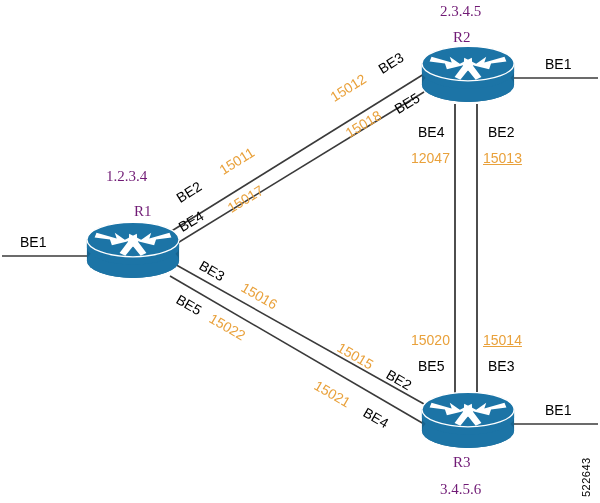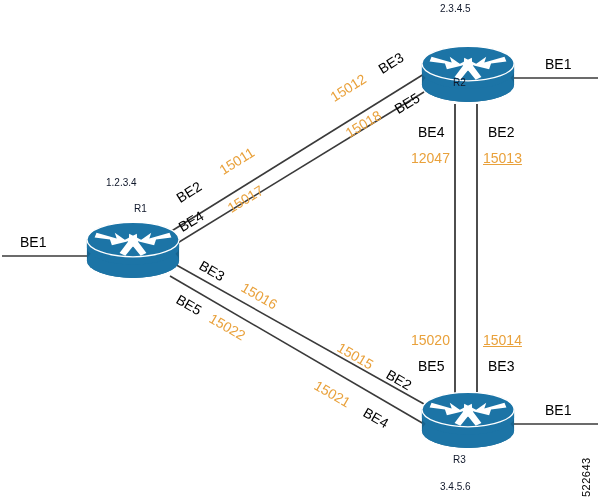--- a/index.html
+++ b/index.html
@@ -24,22 +24,23 @@
     width: 600px;
     height: 503px;
   }
   .lbl {
     position: absolute;
     white-space: nowrap;
     font-family: "Liberation Sans", sans-serif;
     line-height: 1;
   }
   .lbl-node {
-    font-size: 10px;
-    color: #0f172a;
+    font-size: 15px;
+    color: #701a75;
+    font-family: Liberation Serif, serif;
   }
   .lbl-iface {
     font-size: 14px;
     color: #000000;
   }
   .lbl-id {
     font-size: 14px;
     color: #E9A13B;
   }
   .figno {
@@ -99,25 +100,25 @@
       <line x1="505" y1="424" x2="598" y2="424" stroke="#3A3A3A" stroke-width="1.6"></line>
     </g>
 
     <g>
       <use href="#router-icon" x="85" y="222" width="96" height="60"></use>
       <use href="#router-icon" x="420" y="46" width="96" height="60"></use>
       <use href="#router-icon" x="420" y="392" width="96" height="60"></use>
     </g>
   </svg>
 
-  <div class="lbl lbl-node" style="left:106px; top:178px;">1.2.3.4</div>
+  <div class="lbl lbl-node" style="left:106px; top:169px;">1.2.3.4</div>
   <div class="lbl lbl-node" style="left:134px; top:204px;">R1</div>
 
   <div class="lbl lbl-node" style="left:440px; top:4px;">2.3.4.5</div>
-  <div class="lbl lbl-node" style="left:453px; top:30px;margin-top:48px;">R2</div>
+  <div class="lbl lbl-node" style="left:453px; top:30px;">R2</div>
 
   <div class="lbl lbl-node" style="left:453px; top:455px;">R3</div>
   <div class="lbl lbl-node" style="left:440px; top:482px;">3.4.5.6</div>
 
   <div class="lbl lbl-iface" style="left:20px; top:235px;">BE1</div>
   <div class="lbl lbl-iface" style="left:545px; top:57px;">BE1</div>
   <div class="lbl lbl-iface" style="left:545px; top:403px;">BE1</div>
 
   <div class="lbl lbl-iface" style="left:174px; top:193px; transform:rotate(-32deg); transform-origin:left top;">BE2</div>
   <div class="lbl lbl-id" style="left:217px; top:165px; transform:rotate(-32deg); transform-origin:left top;">15011</div>

